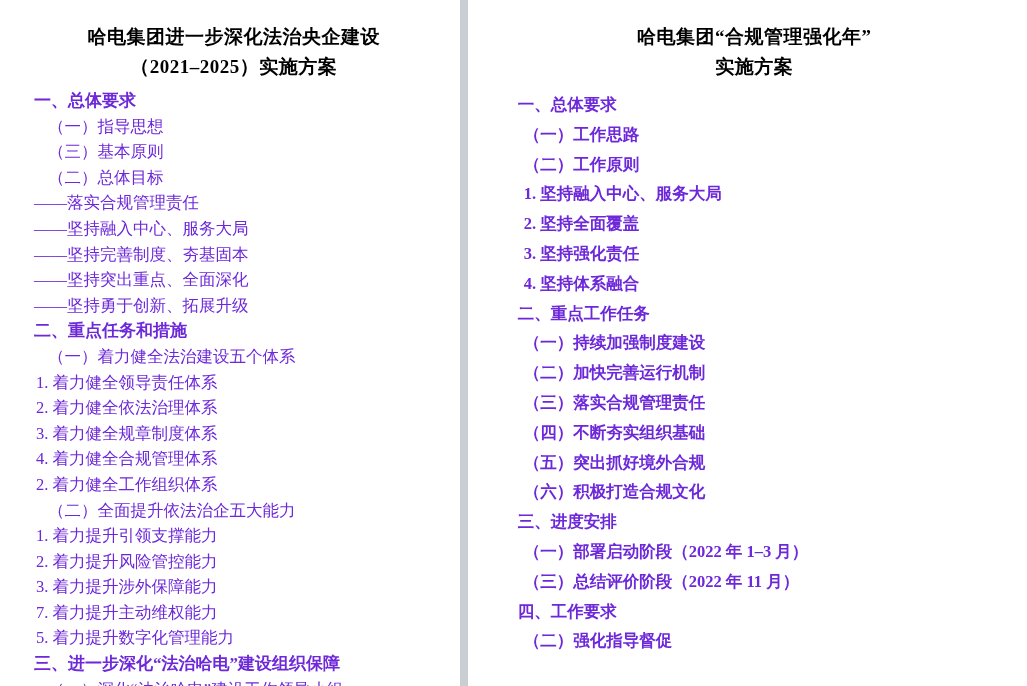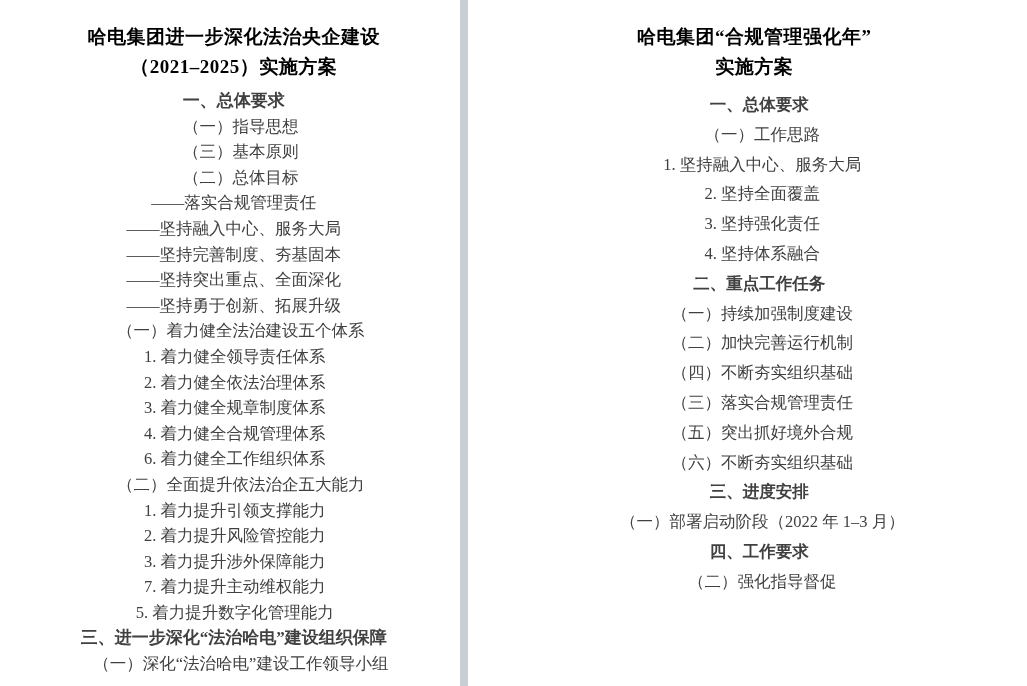--- a/index.html
+++ b/index.html
@@ -38,34 +38,33 @@
     letter-spacing: 0.5px;
   }
   .doc-title .line2 { display: block; }
 
   .body-list {
     margin-top: 6px;
   }
   .item {
     font-size: 16.5px;
     line-height: 25.6px;
-    color: #404040;
+    color: #6d28d9;
     white-space: nowrap;
-    text-align: center;
   }
   .item.h1 {
     font-weight: bold;
     font-size: 17px;
   }
   .item.ind1 { padding-left: 14px; }
   .item.ind0 { padding-left: 0px; }
   .item.num  { padding-left: 2px; }
 
   
-  .inner-right .item { line-height: 29.8px; padding-left: 16px; font-size: 16.5px; }
+  .inner-right .item { line-height: 29.8px; padding-left: 16px; font-size: 16.5px; font-weight: bold; }
   .inner-right .item.h1 { padding-left: 10px; font-weight: bold; }
   .inner-right .item.num { padding-left: 16px; }
   .inner-right .body-list { margin-top: 8px; }
 </style>
 </head>
 <body>
 
 <div id="page">
 
   <div class="sheet left">
@@ -77,26 +76,27 @@
       <div class="body-list" id="left-list">
           <div class="item h1">一、总体要求</div>
           <div class="item ind1">（一）指导思想</div>
           <div class="item ind1">（三）基本原则</div>
           <div class="item ind1">（二）总体目标</div>
           <div class="item ind0">——落实合规管理责任</div>
           <div class="item ind0">——坚持融入中心、服务大局</div>
           <div class="item ind0">——坚持完善制度、夯基固本</div>
           <div class="item ind0">——坚持突出重点、全面深化</div>
           <div class="item ind0">——坚持勇于创新、拓展升级</div>
+          <div class="item h1">二、重点任务和措施</div>
           <div class="item ind1">（一）着力健全法治建设五个体系</div>
           <div class="item num">1. 着力健全领导责任体系</div>
           <div class="item num">2. 着力健全依法治理体系</div>
           <div class="item num">3. 着力健全规章制度体系</div>
           <div class="item num">4. 着力健全合规管理体系</div>
-          <div class="item num">6. 着力健全工作组织体系</div>
+          <div class="item num">2. 着力健全工作组织体系</div>
           <div class="item ind1">（二）全面提升依法治企五大能力</div>
           <div class="item num">1. 着力提升引领支撑能力</div>
           <div class="item num">2. 着力提升风险管控能力</div>
           <div class="item num">3. 着力提升涉外保障能力</div>
           <div class="item num">7. 着力提升主动维权能力</div>
           <div class="item num">5. 着力提升数字化管理能力</div>
           <div class="item h1">三、进一步深化“法治哈电”建设组织保障</div>
           <div class="item ind1">（一）深化“法治哈电”建设工作领导小组</div>
         </div>
     </div>
@@ -104,32 +104,34 @@
 
   <div class="sheet right">
     <div class="inner-right">
       <div class="doc-title">
         <span>哈电集团“合规管理强化年”</span>
         <span class="line2">实施方案</span>
       </div>
       <div class="body-list" id="right-list">
           <div class="item h1">一、总体要求</div>
           <div class="item ind1">（一）工作思路</div>
+          <div class="item ind1">（二）工作原则</div>
           <div class="item num">1. 坚持融入中心、服务大局</div>
           <div class="item num">2. 坚持全面覆盖</div>
           <div class="item num">3. 坚持强化责任</div>
           <div class="item num">4. 坚持体系融合</div>
           <div class="item h1">二、重点工作任务</div>
           <div class="item ind1">（一）持续加强制度建设</div>
           <div class="item ind1">（二）加快完善运行机制</div>
+          <div class="item ind1">（三）落实合规管理责任</div>
           <div class="item ind1">（四）不断夯实组织基础</div>
-          <div class="item ind1">（三）落实合规管理责任</div>
           <div class="item ind1">（五）突出抓好境外合规</div>
-          <div class="item ind1">（六）不断夯实组织基础</div>
+          <div class="item ind1">（六）积极打造合规文化</div>
           <div class="item h1">三、进度安排</div>
           <div class="item ind1">（一）部署启动阶段（2022 年 1–3 月）</div>
+          <div class="item ind1">（三）总结评价阶段（2022 年 11 月）</div>
           <div class="item h1">四、工作要求</div>
           <div class="item ind1">（二）强化指导督促</div>
         </div>
     </div>
   </div>
 
 </div>
 
 </body></html>

